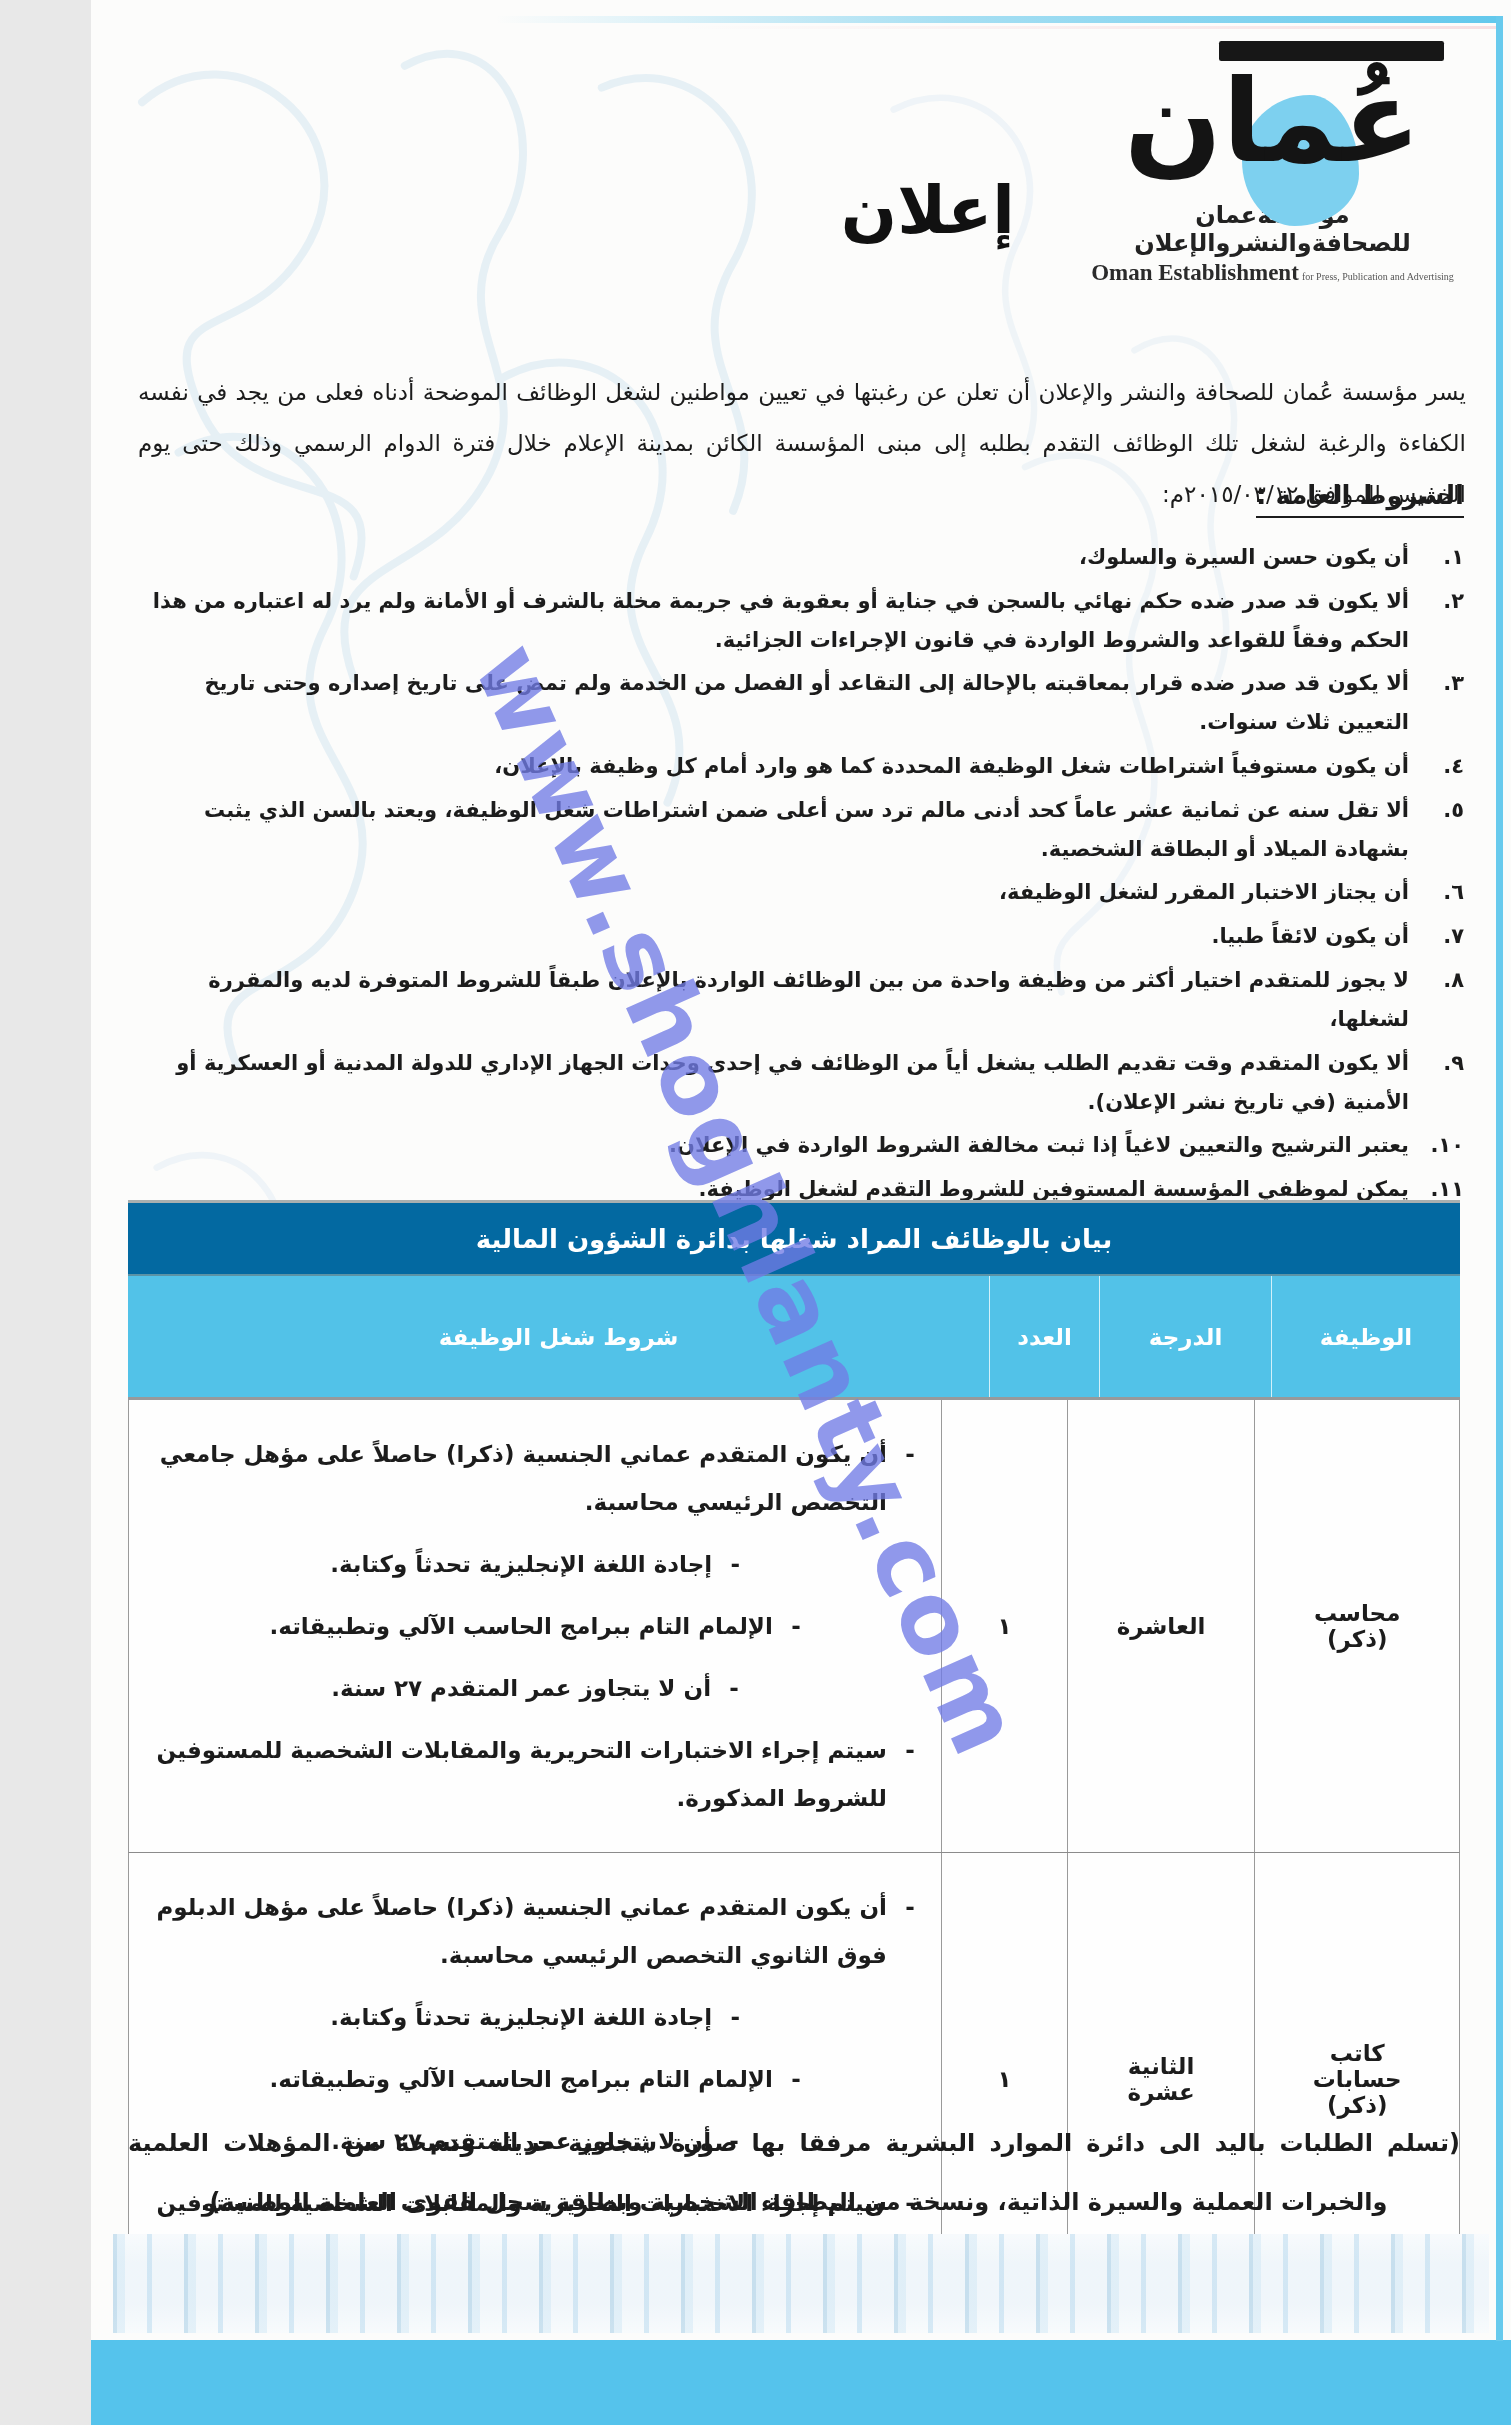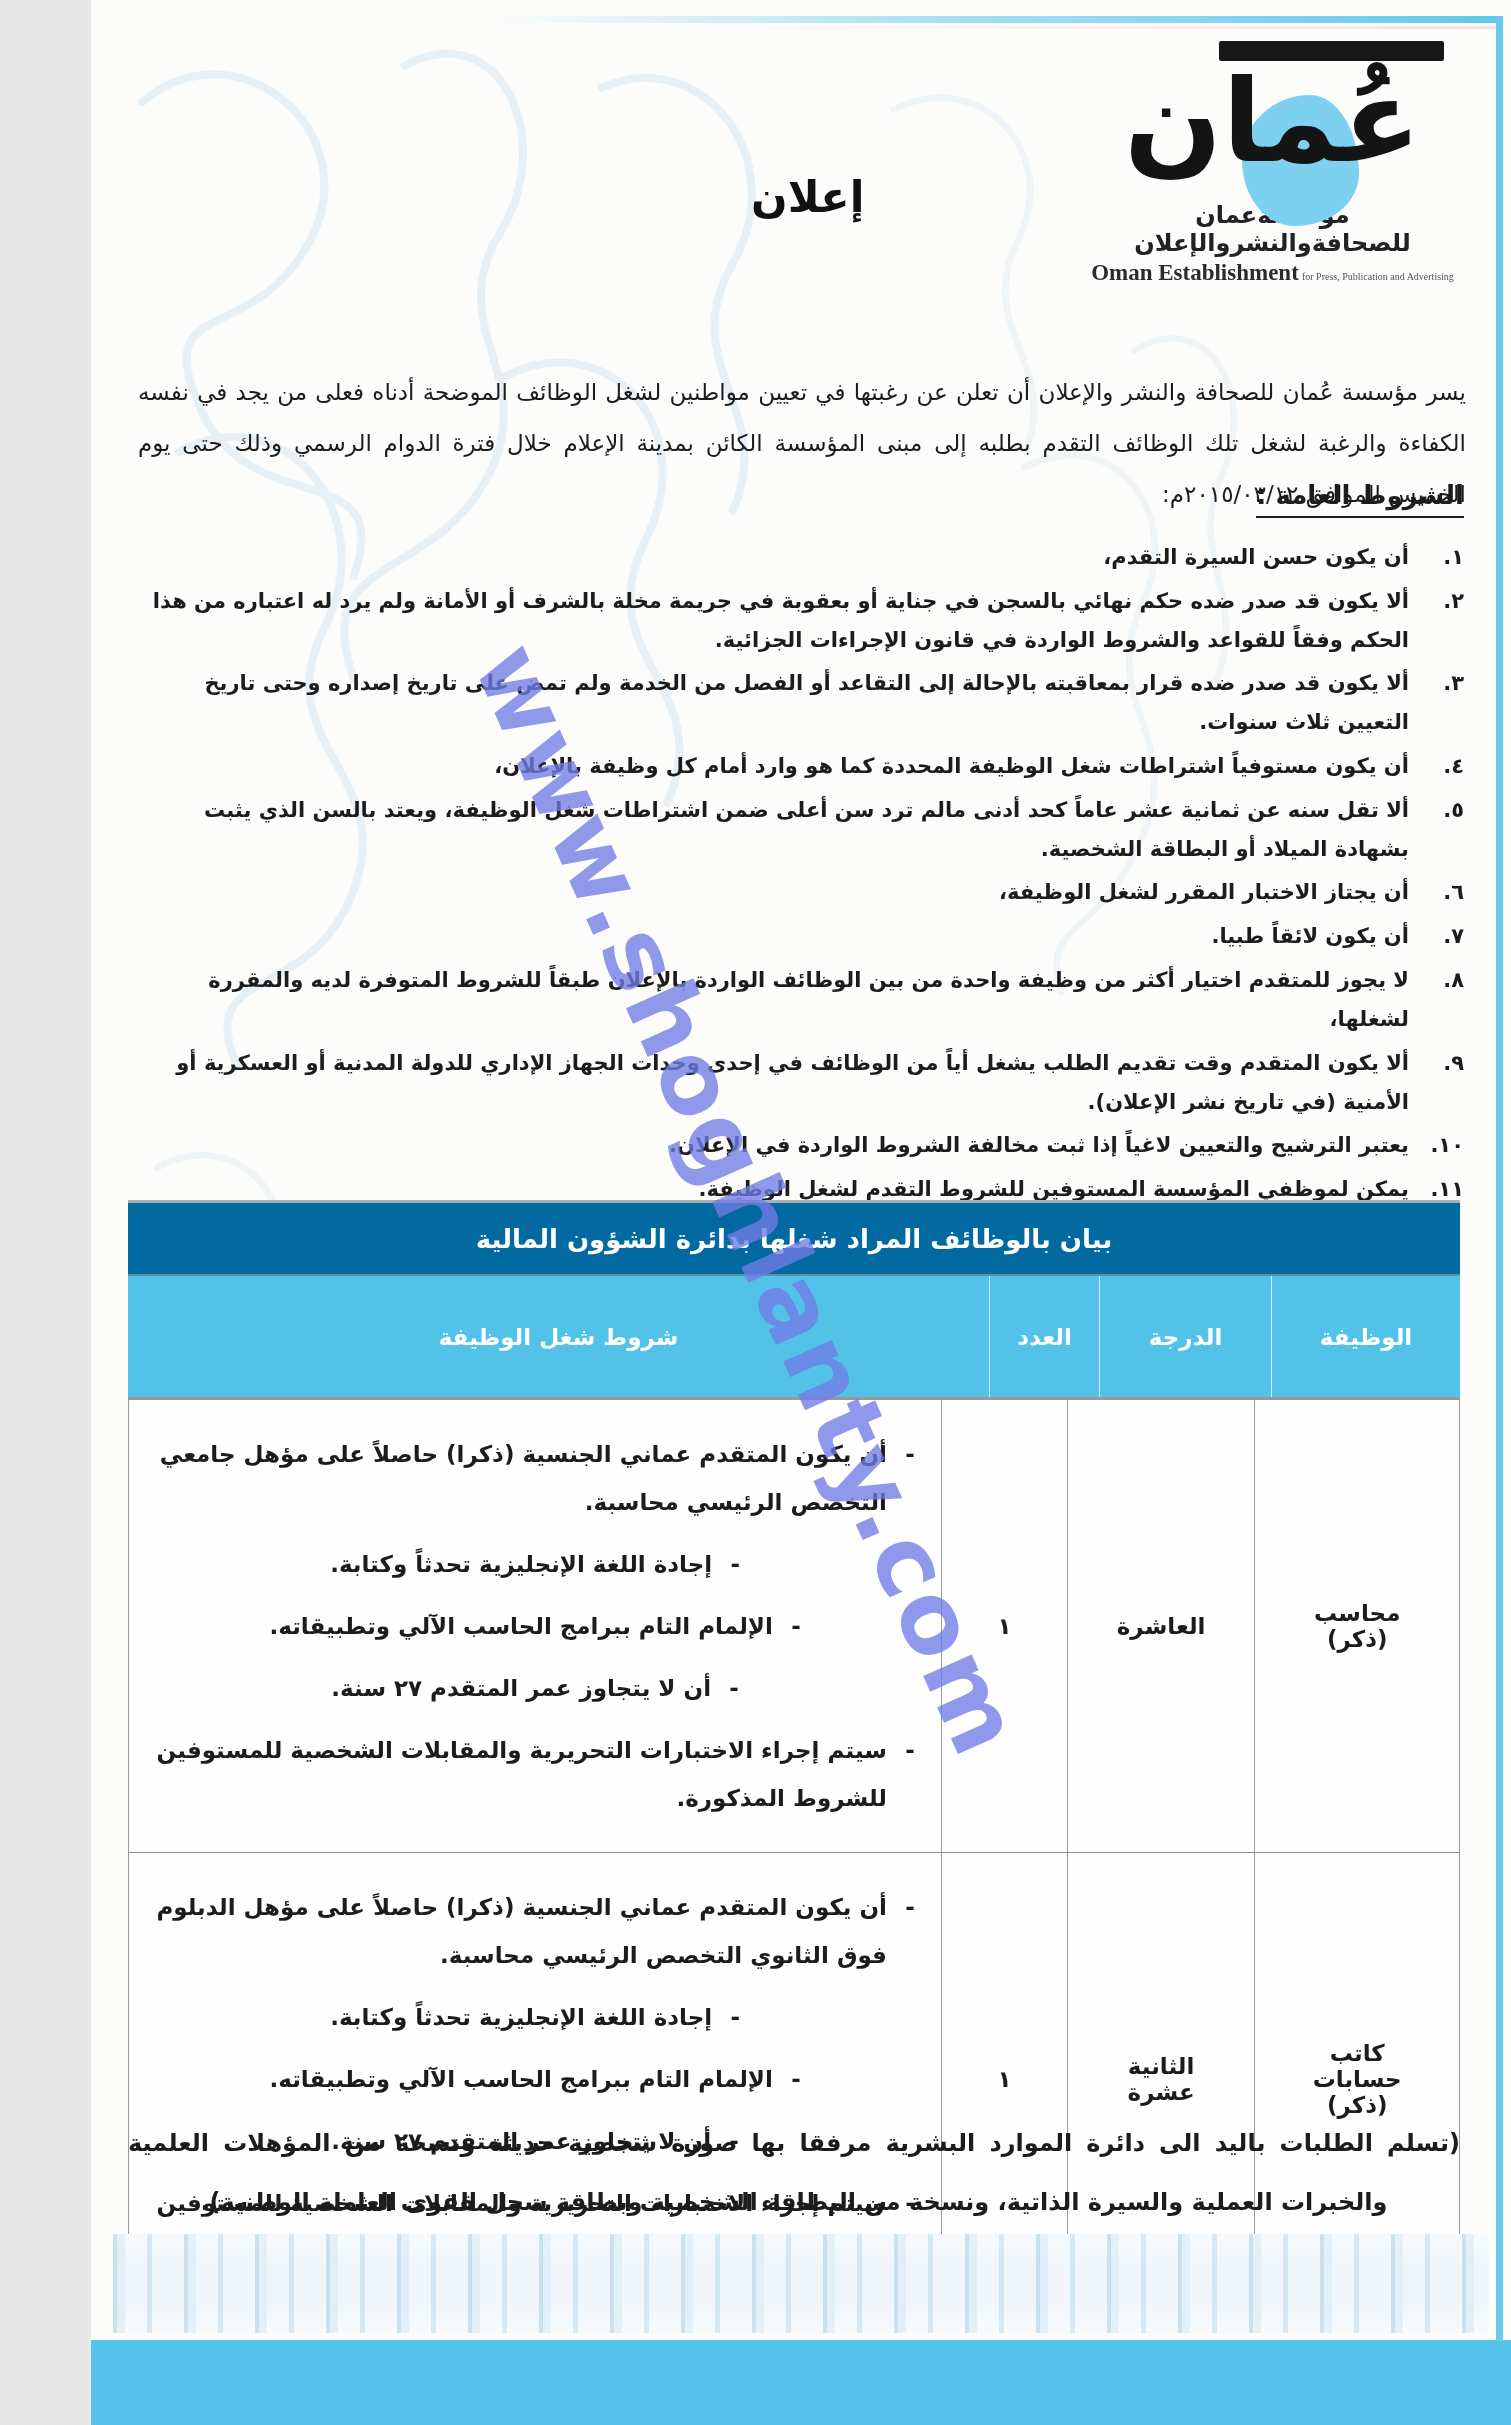--- a/index.html
+++ b/index.html
@@ -27,22 +27,22 @@
   .logo-topbar{position:absolute;top:-3.1px;right:7.8px;width:225px;height:20px;background:#171717;border-radius:2.3px;}
   .logo-blob{position:absolute;top:51px;right:93px;width:117px;height:131px;background:#7dd0ef;
     border-radius:58% 42% 55% 45% / 50% 60% 40% 50%;}
   .logo-word{position:relative;font-size:115px;line-height:1.35;font-weight:bold;color:#141414;}
   .logo-ar{font-size:24px;font-weight:bold;color:#222;margin-top:1.6px;letter-spacing:-0.8px;}
   .logo-en{direction:ltr;font-family:"Liberation Serif", serif;color:#2b2b2b;margin-top:3.1px;}
   .logo-en b{font-size:23px;font-weight:bold;}
   .logo-en span{font-size:10px;color:#555;}
 
   
-  .page-title{position:absolute;top:172px;left:660px;width:264px;text-align:left;
-    font-size:43px;font-weight:bold;color:#111;z-index:1;}
+  .page-title{position:absolute;top:172px;left:660px;width:264px;text-align:right;
+    font-size:66px;font-weight:bold;color:#111;z-index:1;}
 
   
   .intro{position:absolute;top:344px;right:45px;left:47px;z-index:1;
     font-size:23px;font-weight:normal;line-height:51px;text-align:justify;}
 
   
   .cond-heading{position:absolute;top:480px;right:47px;z-index:1;
     font-size:26px;font-weight:bold;border-bottom:2.3px solid #1c1c1c;padding-bottom:6.2px;}
   .cond-list{position:absolute;top:538px;right:47px;left:45px;z-index:1;}
   .cond-item{display:flex;gap:11px;margin-bottom:4.7px;font-size:21px;font-weight:bold;line-height:39px;}
@@ -141,21 +141,21 @@
 
   <div class="page-title">إعلان</div>
 
   <p class="intro">يسر مؤسسة عُمان للصحافة والنشر والإعلان أن تعلن عن رغبتها في تعيين مواطنين لشغل الوظائف الموضحة أدناه فعلى من يجد في نفسه الكفاءة والرغبة لشغل تلك الوظائف التقدم بطلبه إلى مبنى المؤسسة الكائن بمدينة الإعلام خلال فترة الدوام الرسمي وذلك حتى يوم الخميس الموافق ٢٠١٥/٠٣/١٢م:</p>
 
   <div class="cond-heading">الشروط العامة :</div>
 
   <div class="cond-list">
     <div class="cond-item">
       <span class="cond-num">١.</span>
-      <span class="cond-text">أن يكون حسن السيرة التقدم،</span>
+      <span class="cond-text">أن يكون حسن السيرة والسلوك،</span>
     </div>
     <div class="cond-item">
       <span class="cond-num">٢.</span>
       <span class="cond-text">ألا يكون قد صدر ضده حكم نهائي بالسجن في جناية أو بعقوبة في جريمة مخلة بالشرف أو الأمانة ولم يرد له اعتباره من هذا الحكم وفقاً للقواعد والشروط الواردة في قانون الإجراءات الجزائية.</span>
     </div>
     <div class="cond-item">
       <span class="cond-num">٣.</span>
       <span class="cond-text">ألا يكون قد صدر ضده قرار بمعاقبته بالإحالة إلى التقاعد أو الفصل من الخدمة ولم تمض على تاريخ إصداره وحتى تاريخ التعيين ثلاث سنوات.</span>
     </div>
     <div class="cond-item">

